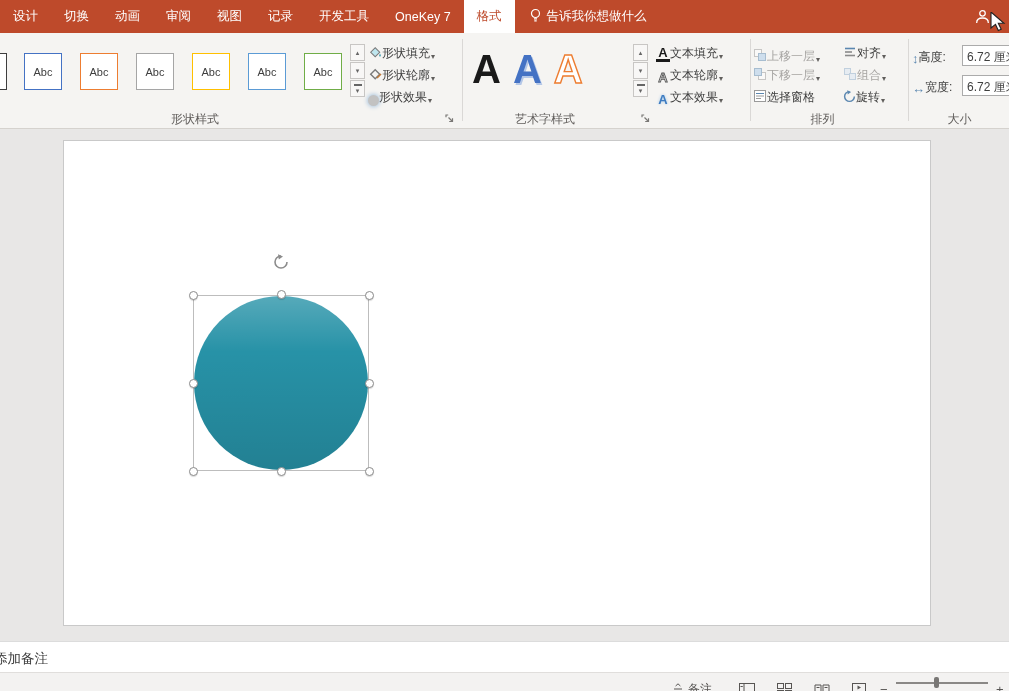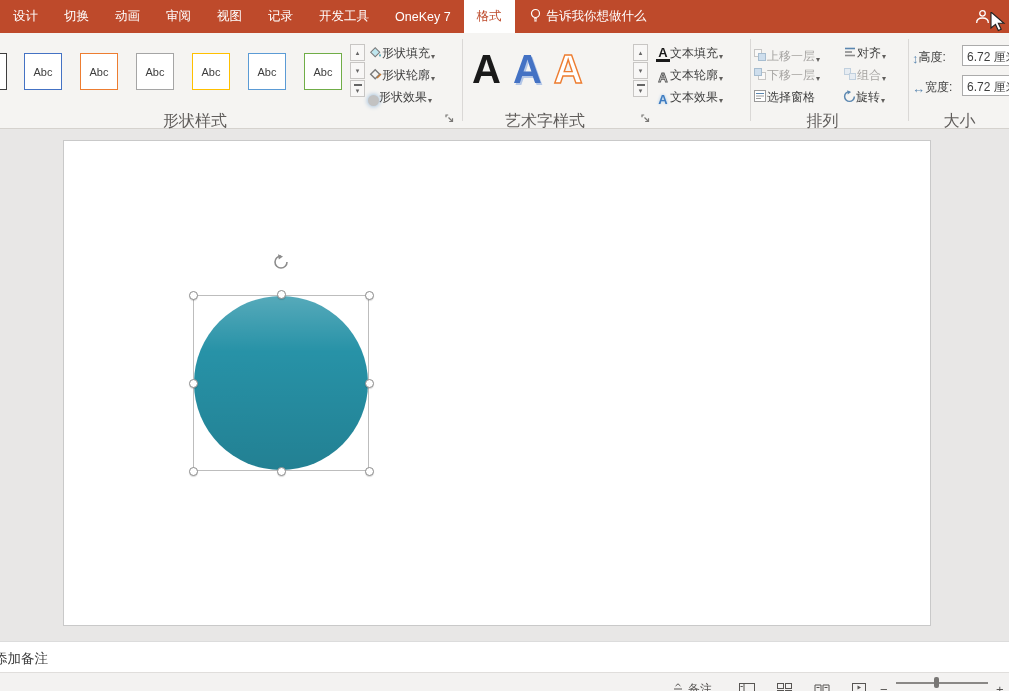--- a/index.html
+++ b/index.html
@@ -22,21 +22,21 @@
             display:flex;align-items:center;justify-content:center;font-size:11px;color:#3e3e3e}
   .scrollstack{position:absolute;width:15px}
   .scr-btn{position:absolute;left:0;width:15px;height:17px;background:#f8f7f6;border:1px solid #c8c6c4;
            display:flex;flex-direction:column;align-items:center;justify-content:center;color:#666;font-size:7px;line-height:1}
   .scr-btn .bar{width:8px;height:2px;background:#666;margin-bottom:1px}
   .up::after{content:"▴"} .down::after{content:"▾"}
   .rbn-btn{position:absolute;height:21px;display:flex;align-items:flex-end;font-size:12px;white-space:nowrap;cursor:default}
   .caret::after{content:"▾";font-size:8px;color:#605e5c;margin-left:1px}
   .disabled{color:#a6a4a2}
   .disabled svg{opacity:.5}
-  .grp-label{position:absolute;top:78px;height:16px;text-align:center;font-size:16px;color:#605d5b}
+  .grp-label{position:absolute;top:78px;height:16px;text-align:center;font-size:12px;color:#605d5b}
   .launcher{position:absolute;top:80px;width:12px;height:12px;cursor:default}
   .vsep{position:absolute;top:6px;width:1px;height:82px;background:#dad8d6}
   
   .wa-row{position:absolute;left:472px;top:8px;height:56px;display:flex;align-items:center;gap:12px}
   .wa{font-size:40px;font-weight:bold;line-height:1}
   .wa1{text-shadow:1.5px 1.5px 0 #b4c7e7}
   .wa2{color:#fff;-webkit-text-stroke:1.4px #ED7D31}
   
   .aicon{font-size:13px;font-weight:bold;line-height:1;width:14px;text-align:center}
   .a-fill{color:#1a1a1a;border-bottom:3px solid #1a1a1a}

